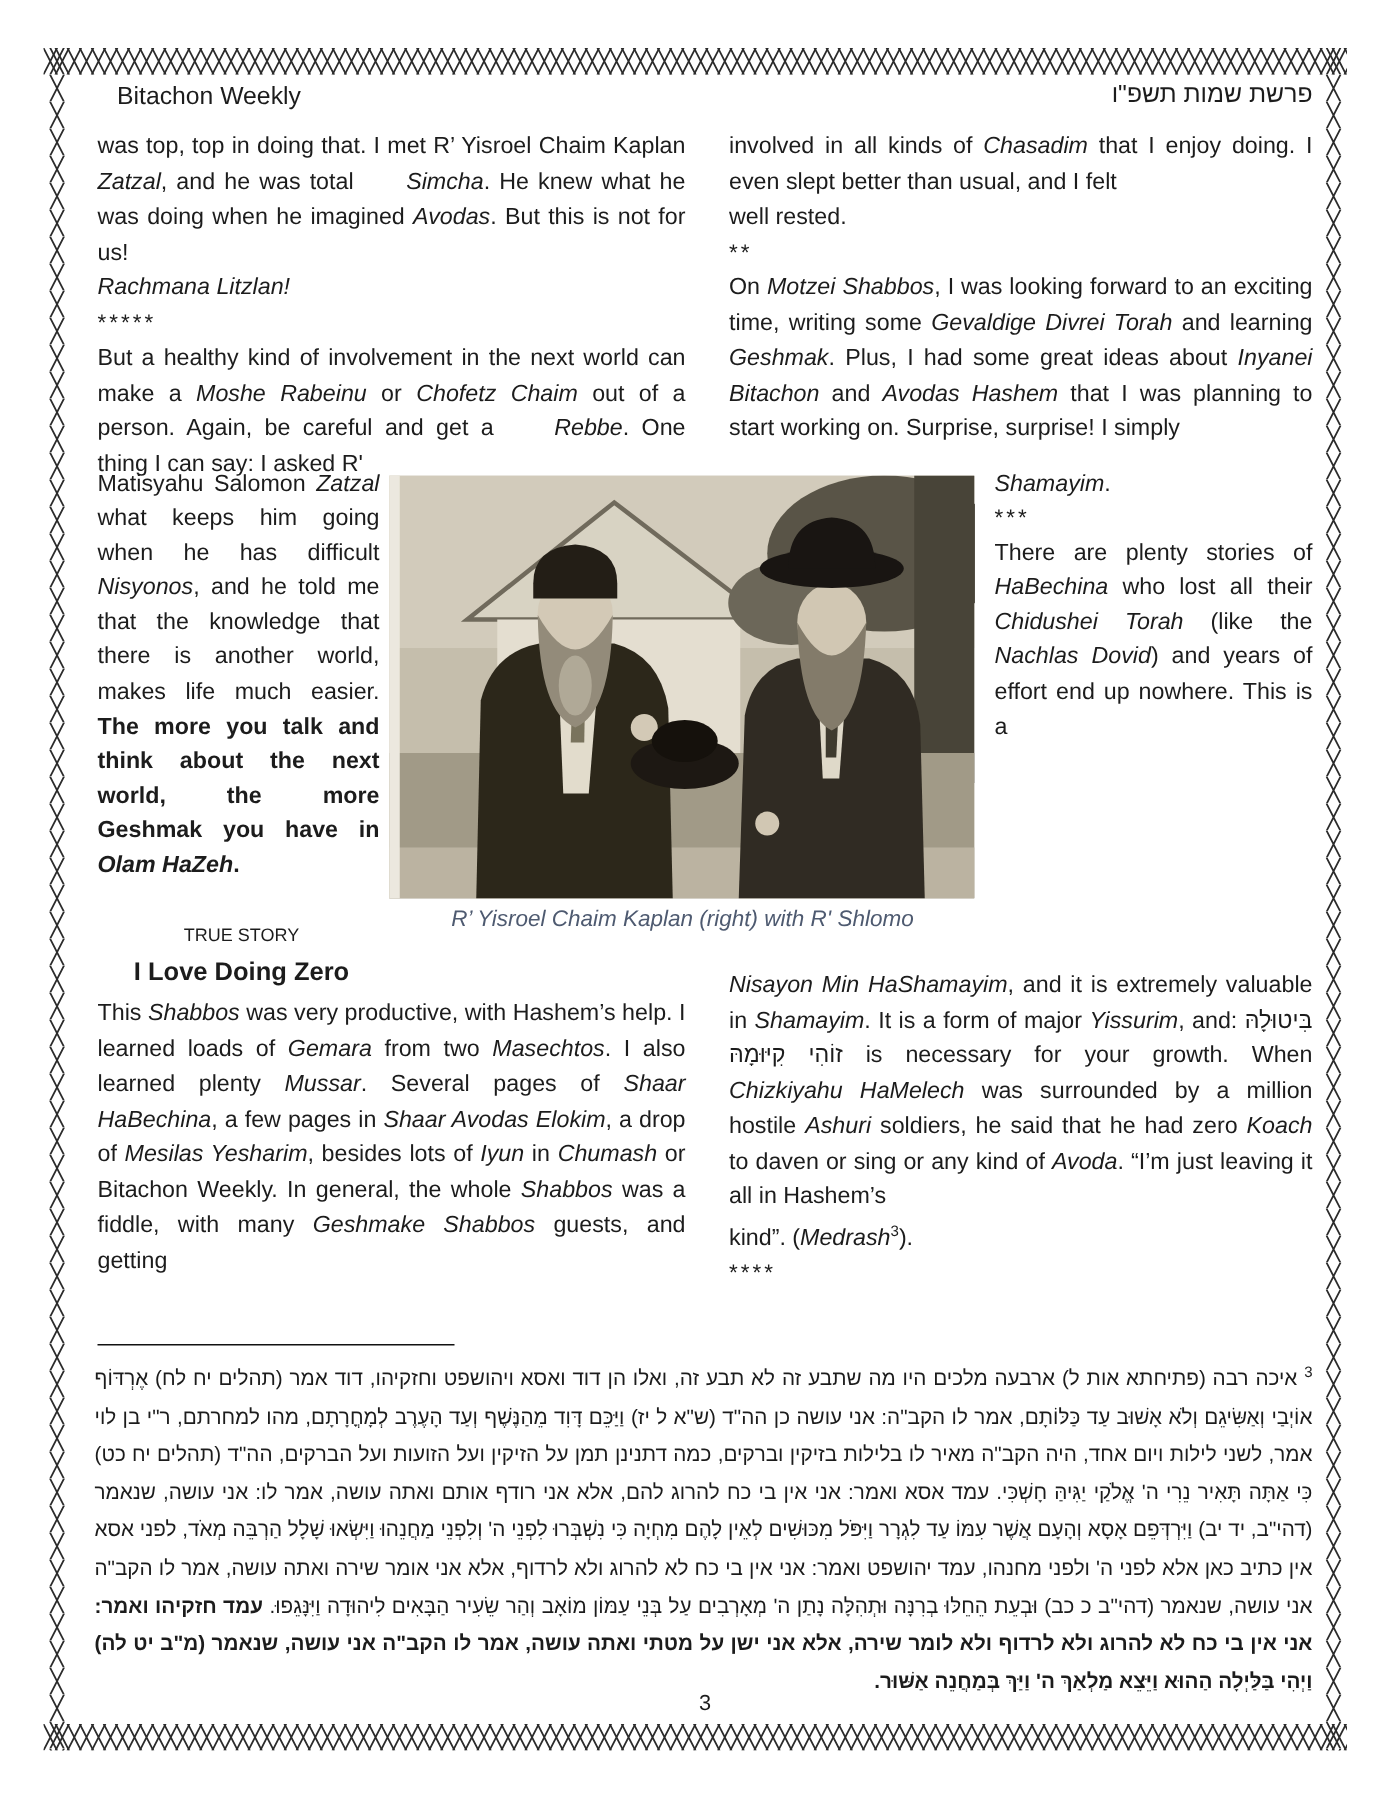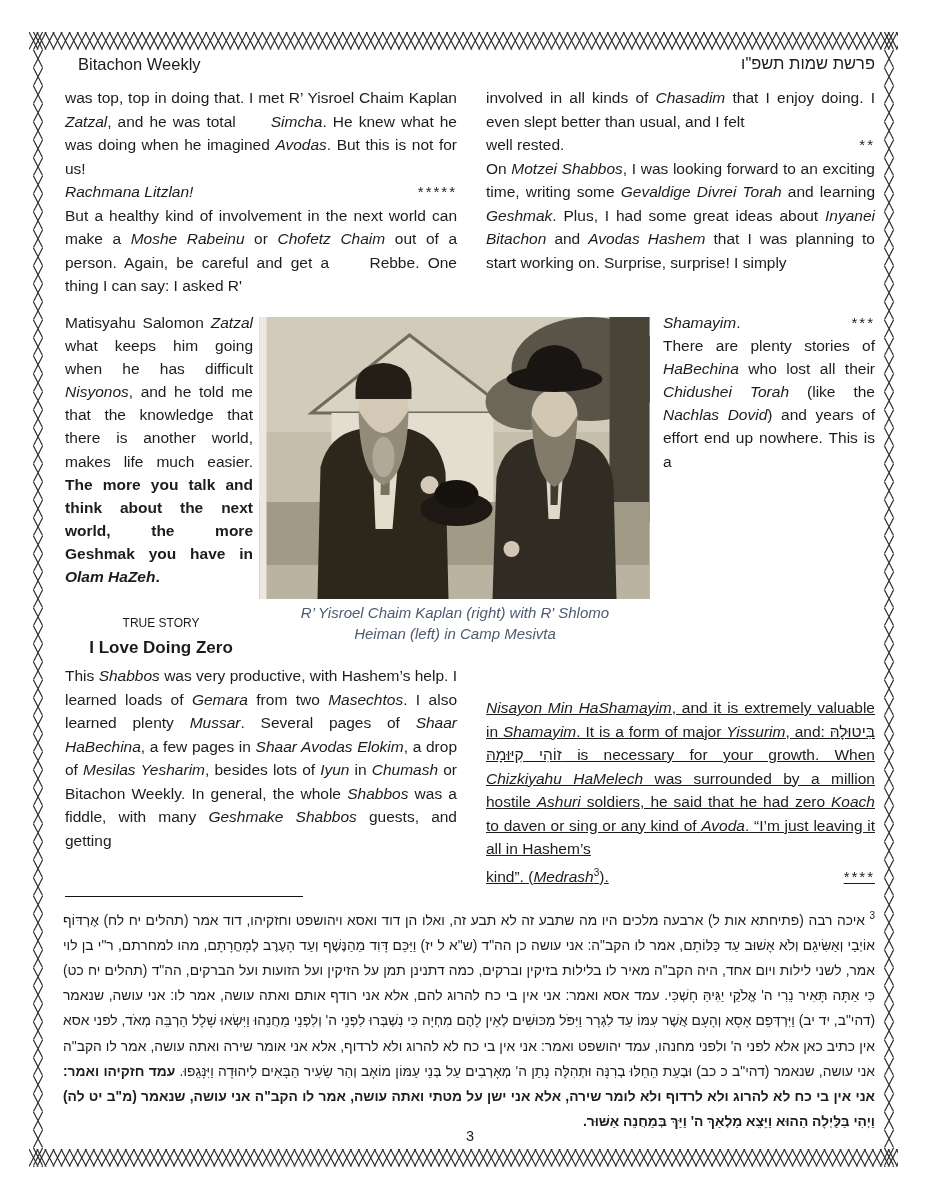--- a/index.html
+++ b/index.html
@@ -12,21 +12,21 @@
   .bx.v{font-size:15px;writing-mode:vertical-rl;text-orientation:upright;letter-spacing:0px;line-height:18px;}
   .bx-top{left:29px;top:32px;width:869px;height:18px;}
   .bx-bottom{left:29px;top:1149px;width:869px;height:18px;}
   .bx-left{left:29px;top:32px;width:18px;height:1135px;}
   .bx-right{left:880px;top:32px;width:18px;height:1135px;}
   .abs{position:absolute;}
   .hdr{font-size:16.5px;}
   .body-p{font-size:15.5px;line-height:23.5px;text-align:justify;}
   .narrow-p{font-size:15.5px;line-height:23.1px;text-align:justify;}
   .starline{display:flex;justify-content:space-between;align-items:baseline;
-            font-size:15.5px;line-height:23.5px;}
+            font-size:15.5px;line-height:23.5px;flex-direction:column;}
   .stars{letter-spacing:2px;font-size:15px;white-space:nowrap;}
   .center{text-align:center;}
   .ts-label{font-size:12px;line-height:24px;}
   .ts-head{font-size:17px;line-height:26px;font-weight:bold;}
   .caption{font-size:15px;line-height:21px;font-style:italic;color:#4e5a70;text-align:center;}
   .fn-rule{border-top:1.6px solid #111;}
   .footnote{font-size:13.8px;line-height:25.2px;text-align:justify;direction:rtl;}
   .footnote sup{font-size:10px;}
   .pageno{font-size:14.5px;text-align:center;}
   sup{font-size:10px;}
@@ -43,21 +43,21 @@
 
   <div class="abs hdr" style="left:78px;top:55px;">Bitachon Weekly</div>
   <div class="abs hdr" style="right:52px;top:54px;direction:rtl;">פרשת שמות תשפ"ו</div>
 
   <div class="abs" style="left:65px;top:86px;width:392px;">
     <div class="body-p"><span>was top, top in doing that. I met R’ Yisroel Chaim Kaplan </span><span style="font-style: italic;">Zatzal</span><span>, and he was total </span><span style="font-style: italic; margin-left: 29px;">Simcha</span><span>. He knew what he was doing when he imagined </span><span style="font-style: italic;">Avodas</span><span>. But this is not for us!</span></div>
     <div class="starline">
       <span><span style="font-style: italic;">Rachmana Litzlan!</span></span>
       <span class="stars">*****</span>
     </div>
-    <div class="body-p"><span>But a healthy kind of involvement in the next world can make a </span><span style="font-style: italic;">Moshe Rabeinu</span><span> or </span><span style="font-style: italic;">Chofetz Chaim</span><span> out of a person. Again, be careful and get a </span><span style=" margin-left: 32px;">Rebbe</span><span>. One thing I can say: I asked R'</span></div>
+    <div class="body-p"><span>But a healthy kind of involvement in the next world can make a </span><span style="font-style: italic;">Moshe Rabeinu</span><span> or </span><span style="font-style: italic;">Chofetz Chaim</span><span> out of a person. Again, be careful and get a </span><span style="font-style: italic; margin-left: 32px;">Rebbe</span><span>. One thing I can say: I asked R'</span></div>
   </div>
 
   <div class="abs narrow-p" style="left:65px;top:311px;width:188px;"><span>Matisyahu Salomon </span><span style="font-style: italic;">Zatzal</span><span> what keeps him going when he has difficult </span><span style="font-style: italic;">Nisyonos</span><span>, and he told me that the knowledge that there is another world, makes life much easier. </span><span style="font-weight: bold;">The more you talk and think about the next world, the more Geshmak you have in </span><span style="font-style: italic; font-weight: bold;">Olam HaZeh</span><span style="font-weight: bold;">.</span></div>
 
   <div class="abs center" style="left:65px;top:611px;width:192px;">
     <div class="ts-label">TRUE STORY</div>
     <div class="ts-head">I Love Doing Zero</div>
   </div>
 
   <div class="abs body-p" style="left:65px;top:664px;width:392px;"><span>This </span><span style="font-style: italic;">Shabbos</span><span> was very productive, with Hashem’s help. I learned loads of </span><span style="font-style: italic;">Gemara</span><span> from two </span><span style="font-style: italic;">Masechtos</span><span>. I also learned plenty </span><span style="font-style: italic;">Mussar</span><span>. Several pages of </span><span style="font-style: italic;">Shaar HaBechina</span><span>, a few pages in </span><span style="font-style: italic;">Shaar Avodas Elokim</span><span>, a drop of </span><span style="font-style: italic;">Mesilas Yesharim</span><span>, besides lots of </span><span style="font-style: italic;">Iyun</span><span> in </span><span style="font-style: italic;">Chumash</span><span> or Bitachon Weekly. In general, the whole </span><span style="font-style: italic;">Shabbos</span><span> was a fiddle, with many </span><span style="font-style: italic;">Geshmake Shabbos</span><span> guests, and getting</span></div>
@@ -72,21 +72,21 @@
   </div>
 
   <div class="abs" style="left:663px;top:311px;width:212px;">
     <div class="starline" style="line-height:23.1px;">
       <span><span style="font-style: italic;">Shamayim</span><span>.</span></span>
       <span class="stars">***</span>
     </div>
     <div class="narrow-p"><span>There are plenty stories of </span><span style="font-style: italic;">HaBechina</span><span> who lost all their </span><span style="font-style: italic;">Chidushei Torah</span><span> (like the </span><span style="font-style: italic;">Nachlas Dovid</span><span>) and years of effort end up nowhere. This is a</span></div>
   </div>
 
-  <div class="abs" style="left:486px;top:696px;width:389px;text-decoration:underline;">
+  <div class="abs" style="left:486px;top:645px;width:389px;">
     <div class="body-p"><span style="font-style: italic;">Nisayon Min HaShamayim</span><span>, and it is extremely valuable in </span><span style="font-style: italic;">Shamayim</span><span>. It is a form of major </span><span style="font-style: italic;">Yissurim</span><span>, and: </span><span>בִּיטוּלָהּ זוֹהִי קִיּוּמָהּ</span><span> is necessary for your growth. When </span><span style="font-style: italic;">Chizkiyahu HaMelech</span><span> was surrounded by a million hostile </span><span style="font-style: italic;">Ashuri</span><span> soldiers, he said that he had zero </span><span style="font-style: italic;">Koach</span><span> to daven or sing or any kind of </span><span style="font-style: italic;">Avoda</span><span>. “I’m just leaving it all in Hashem’s</span></div>
     <div class="starline">
       <span><span>kind”. (</span><span style="font-style: italic;">Medrash</span><sup>3</sup><span>).</span></span>
       <span class="stars">****</span>
     </div>
   </div>
 
   <div class="abs" style="left:259px;top:317px;width:391px;height:282px;">
     <svg width="391" height="282" viewBox="0 0 390 282">
       <rect width="390" height="282" fill="#c9c2b3"></rect>
@@ -118,21 +118,20 @@
       <ellipse cx="295" cy="62" rx="48" ry="13" fill="#131010"></ellipse>
       <path d="M266 62 Q266 30 295 28 Q324 30 324 62 Z" fill="#131010"></path>
       <circle cx="252" cy="232" r="8" fill="#d5ccba"></circle>
       <rect x="0" y="0" width="7" height="282" fill="#f2efe8"></rect>
       <rect width="390" height="282" fill="#8a6d3b" opacity="0.05"></rect>
     </svg>
   </div>
 
   <div class="abs caption" style="left:248px;top:602px;width:414px;">
     <div>R’ Yisroel Chaim Kaplan (right) with R' Shlomo</div>
-    <div>Heiman (left) in Camp Mesivta</div>
   </div>
 
   <div class="abs fn-rule" style="left:65px;top:896px;width:238px;height:0;"></div>
 
   <div class="abs footnote" style="left:63px;top:903px;width:812px;">
     <sup>3</sup><span><span> איכה רבה (פתיחתא אות ל) ארבעה מלכים היו מה שתבע זה לא תבע זה, ואלו הן דוד ואסא ויהושפט וחזקיהו, דוד אמר (תהלים יח לח) אֶרְדּוֹף אוֹיְבַי וְאַשִּׂיגֵם וְלֹא אָשׁוּב עַד כַּלּוֹתָם, אמר לו הקב"ה: אני עושה כן הה"ד (ש"א ל יז) וַיַּכֵּם דָּוִד מֵהַנֶּשֶׁף וְעַד הָעֶרֶב לְמָחֳרָתָם, מהו למחרתם, ר"י בן לוי אמר, לשני לילות ויום אחד, היה הקב"ה מאיר לו בלילות בזיקין וברקים, כמה דתנינן תמן על הזיקין ועל הזועות ועל הברקים, הה"ד (תהלים יח כט) כִּי אַתָּה תָּאִיר נֵרִי ה' אֱלֹקַי יַגִּיהַּ חָשְׁכִּי. עמד אסא ואמר: אני אין בי כח להרוג להם, אלא אני רודף אותם ואתה עושה, אמר לו: אני עושה, שנאמר (דהי"ב, יד יב) וַיִּרְדְּפֵם אָסָא וְהָעָם אֲשֶׁר עִמּוֹ עַד לִגְרָר וַיִּפֹּל מִכּוּשִׁים לְאֵין לָהֶם מִחְיָה כִּי נִשְׁבְּרוּ לִפְנֵי ה' וְלִפְנֵי מַחֲנֵהוּ וַיִּשְׂאוּ שָׁלָל הַרְבֵּה מְאֹד, לפני אסא אין כתיב כאן אלא לפני ה' ולפני מחנהו, עמד יהושפט ואמר: אני אין בי כח לא להרוג ולא לרדוף, אלא אני אומר שירה ואתה עושה, אמר לו הקב"ה אני עושה, שנאמר (דהי"ב כ כב) וּבְעֵת הֵחֵלּוּ בְרִנָּה וּתְהִלָּה נָתַן ה' מְאָרְבִים עַל בְּנֵי עַמּוֹן מוֹאָב וְהַר שֵׂעִיר הַבָּאִים לִיהוּדָה וַיִּנָּגֵפוּ. </span><span style="font-weight: bold;">עמד חזקיהו ואמר: אני אין בי כח לא להרוג ולא לרדוף ולא לומר שירה, אלא אני ישן על מטתי ואתה עושה, אמר לו הקב"ה אני עושה, שנאמר (מ"ב יט לה) וַיְהִי בַּלַּיְלָה הַהוּא וַיֵּצֵא מַלְאַךְ ה' וַיַּךְ בְּמַחֲנֵה אַשּׁוּר.</span></span>
   </div>
 
   <div class="abs pageno" style="left:450px;top:1128px;width:40px;">3</div>
 

